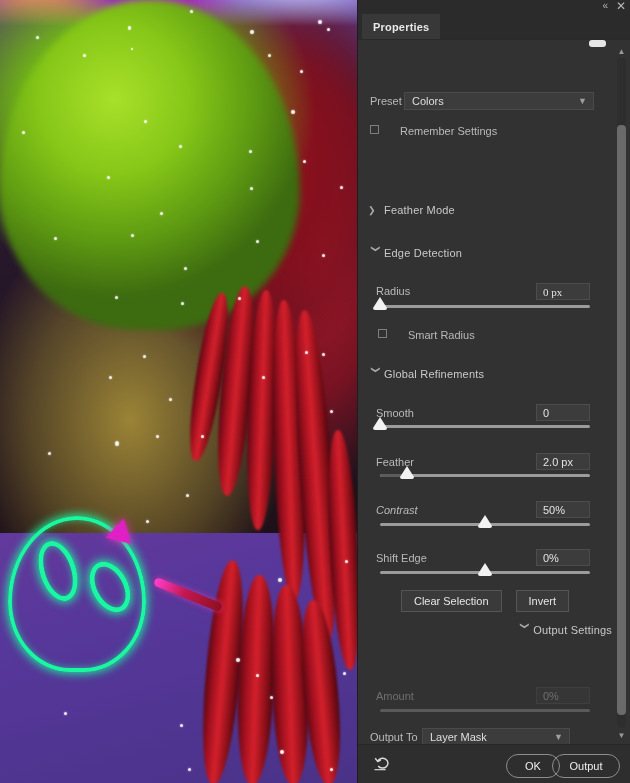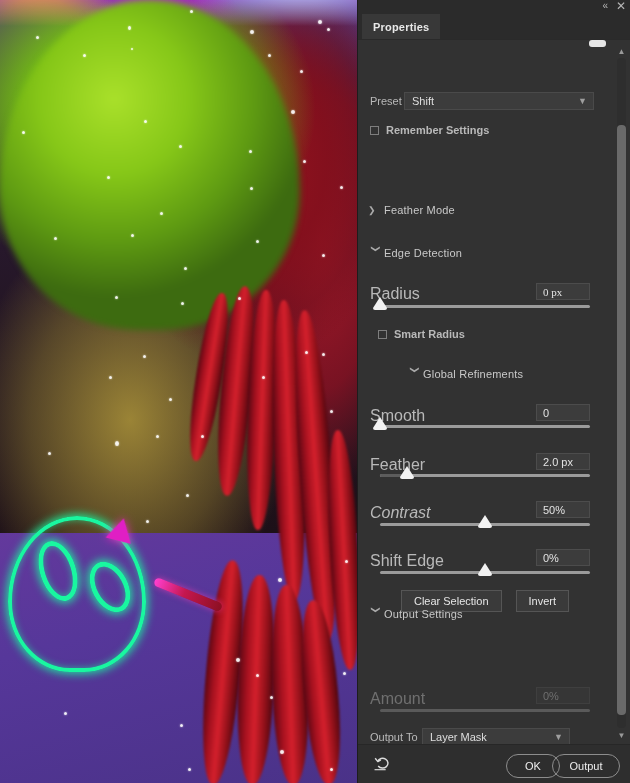--- a/index.html
+++ b/index.html
@@ -112,31 +112,31 @@
   .preset-row{top:52px;height:18px;display:flex;align-items:center;padding-left:12px;}
   .preset-row .lbl{width:34px;}
   .select{
     position:relative;height:18px;background:#3c3c3c;border:1px solid #4a4a4a;
     display:flex;align-items:center;padding:0 18px 0 7px;color:#dedede;font-size:11px;
     box-sizing:border-box;
   }
   .select .chev{position:absolute;right:6px;top:50%;transform:translateY(-55%);color:#9e9e9e;font-size:9px;}
 
   
-  .cb{display:inline-flex;align-items:center;gap:7px;font-weight:bold;}
+  .cb{display:inline-flex;align-items:flex-start;gap:21px;}
   .box{width:9px;height:9px;border:1px solid #7e7e7e;background:#323232;box-sizing:border-box;}
 
   
   .sec{display:flex;align-items:center;gap:0;padding-left:10px;color:#c9c9c9;font-size:11px;}
   .sec .arr{width:16px;display:inline-block;color:#aaa;font-size:9px;}
   .sec .arr.closed{font-size:9px;}
   .sec .txt{letter-spacing:.2px;}
 
   
-  .slab{position:absolute;left:12px;font-size:16px;color:#b9b9b9;}
+  .slab{position:absolute;left:18px;font-size:11px;color:#b9b9b9;}
   .num{
     position:absolute;width:54px;height:17px;background:#3c3c3c;border:1px solid #4c4c4c;
     color:#e2e2e2;font-size:11px;display:flex;align-items:center;padding-left:6px;box-sizing:border-box;
   }
   .num.dim{color:#6f6f6f;background:#363636;border-color:#3f3f3f;}
   .track{position:absolute;left:22px;right:22px;height:3px;background:#9b9b9b;border-radius:2px;}
   .track.dim{background:#5a5a5a;}
   .track .fillpre{position:absolute;left:0;top:0;height:3px;background:#5c5c5c;border-radius:2px;}
   .knob{
     position:absolute;width:0;height:0;top:-8px;margin-left:-7px;
@@ -273,21 +273,21 @@
         <div class="sb-track"></div>
         <div class="sb-thumb"></div>
         <div class="sb-dn">▼</div>
       </div>
 
       <div class="content">
 
         <div class="row preset-row">
           <div class="lbl">Preset</div>
           <div class="select" style="width:190px;">
-            <span>Shift</span>
+            <span>Colors</span>
             <span class="chev">▼</span>
           </div>
         </div>
 
         <div class="row" style="top:84px;padding-left:12px;">
           <label class="cb">
             <span class="box"></span>
             <span class="lbl">Remember Settings</span>
           </label>
         </div>
@@ -310,21 +310,21 @@
           <span class="knob" style="left:0%;"></span>
         </div>
 
         <div class="row" style="top:288px;padding-left:20px;">
           <label class="cb">
             <span class="box"></span>
             <span class="lbl">Smart Radius</span>
           </label>
         </div>
 
-        <div class="row sec" style="top:328px;margin-left:39px;">
+        <div class="row sec" style="top:328px;">
           <span class="arr" style="display: inline-block; transform: rotate(90deg);">❯</span>
           <span class="txt">Global Refinements</span>
         </div>
 
         <div class="slab" style="top:367px;">Smooth</div>
         <div class="num" style="left:178px;top:364px;">
           <span>0</span>
         </div>
         <div class="track" style="top:385px;">
           <span class="knob" style="left:0%;"></span>
@@ -357,21 +357,21 @@
 
         <div class="btnrow" style="top:550px;">
           <div class="btn">
             <span>Clear Selection</span>
           </div>
           <div class="btn">
             <span>Invert</span>
           </div>
         </div>
 
-        <div class="row sec" style="top:568px;">
+        <div class="row sec" style="top:584px;justify-content:flex-end;">
           <span class="arr" style="display: inline-block; transform: rotate(90deg);">❯</span>
           <span class="txt">Output Settings</span>
         </div>
 
 
         <div class="slab dim lbl dim" style="top:650px;color:#6f6f6f;">Amount</div>
         <div class="num dim" style="left:178px;top:647px;">
           <span>0%</span>
         </div>
         <div class="track dim" style="top:669px;"></div>

